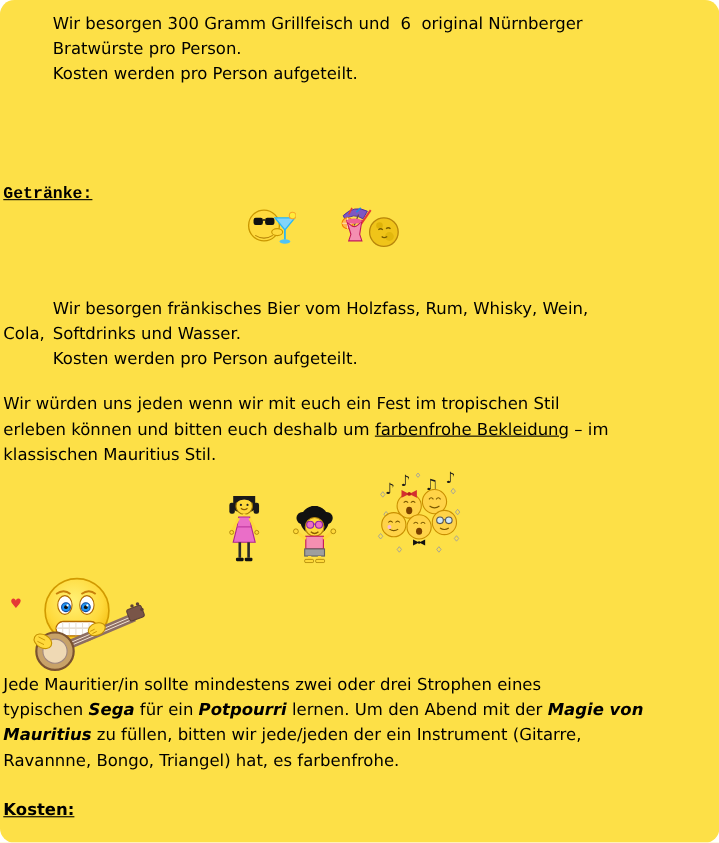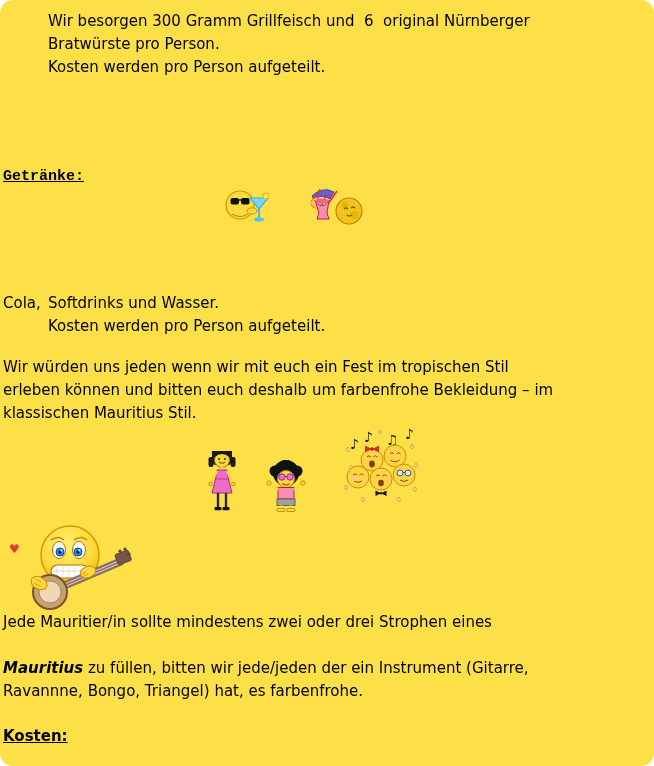--- a/index.html
+++ b/index.html
@@ -15,21 +15,21 @@
   }
   .tline{
     position:absolute;
     white-space:pre;
     line-height:20px;
   }
   .heading{
     font-weight:bold;
     text-decoration:underline;
   }
-  .ul{}
+  .ul{text-decoration:underline;}
   .it{}
   .bi{font-weight:bold;font-style:italic;}
   .icon{position:absolute;}
   .heart{
     position:absolute;
     color:#E53935;
     font-size:12px;
     line-height:12px;
   }
 </style>
@@ -72,20 +72,21 @@
       <ellipse cx="16" cy="15" rx="7" ry="2.4" fill="#F06292"></ellipse>
       <circle cx="43" cy="25" r="13" fill="#F0C419" stroke="#B8860B" stroke-width="1.2"></circle>
       <circle cx="39" cy="19" r="3" fill="#D4A900" opacity="0.65"></circle>
       <circle cx="48" cy="29" r="4" fill="#D4A900" opacity="0.5"></circle>
       <path d="M38 23q2-2 4 0" stroke="#7A5C00" fill="none" stroke-width="1.2"></path>
       <path d="M45 22q2-2 4 0" stroke="#7A5C00" fill="none" stroke-width="1.2"></path>
       <path d="M41 29q2 2 5 0" stroke="#7A5C00" fill="none" stroke-width="1.2"></path>
     </svg>
   </div>
 
+  <div class="tline" style="left:48px;top:270px;">Wir besorgen fränkisches Bier vom Holzfass, Rum, Whisky, Wein,</div>
   <div class="tline" style="left:3px;top:293px;">Cola,</div>
   <div class="tline" style="left:48px;top:293px;">Softdrinks und Wasser.</div>
   <div class="tline" style="left:48px;top:316px;">Kosten werden pro Person aufgeteilt.</div>
 
   <div class="tline" style="left:3px;top:357px;">Wir würden uns jeden wenn wir mit euch ein Fest im tropischen Stil</div>
   <div class="tline" style="left:3px;top:380px;"><span>erleben können und bitten euch deshalb um </span><span class="ul">farbenfrohe Bekleidung</span><span> – </span><span class="it">im</span></div>
   <div class="tline it" style="left:3px;top:403px;">klassischen Mauritius Stil.</div>
 
   <div class="icon" style="left:204px;top:449px;">
     <svg width="36" height="63" viewBox="0 0 36 63">
@@ -221,18 +222,19 @@
       <circle cx="32" cy="71" r="17" fill="#C8A268" stroke="#7A5230" stroke-width="2"></circle>
       <circle cx="32" cy="71" r="11" fill="#EFD9B4" stroke="#A1887F" stroke-width="1"></circle>
       <ellipse cx="70" cy="51" rx="8" ry="5.5" fill="#FFD93B" stroke="#C49000" stroke-width="1" transform="rotate(-21 70 51)"></ellipse>
       <path d="M64 53l4-2M66 55l4-2" stroke="#C49000" stroke-width="0.8" fill="none"></path>
       <ellipse cx="21" cy="62" rx="8.5" ry="6" fill="#FFD93B" stroke="#C49000" stroke-width="1" transform="rotate(28 21 62)"></ellipse>
       <path d="M16 62l6 3M17 58l6 3" stroke="#C49000" stroke-width="0.8" fill="none"></path>
     </svg>
   </div>
 
   <div class="tline" style="left:3px;top:612px;">Jede Mauritier/in sollte mindestens zwei oder drei Strophen eines</div>
+  <div class="tline" style="left:3px;top:635px;"><span>typischen </span><span class="bi">Sega</span><span> für ein </span><span class="bi">Potpourri</span><span> lernen. Um den Abend mit der </span><span class="bi">Magie von</span></div>
   <div class="tline" style="left:3px;top:658px;"><span class="bi">Mauritius</span><span> zu füllen, bitten wir jede/jeden der ein Instrument (</span><span class="it">Gitarre,</span></div>
   <div class="tline" style="left:3px;top:681px;"><span class="it">Ravannne, Bongo, Triangel</span><span>) hat, es farbenfrohe.</span></div>
 
   <div class="tline heading" style="left:3px;top:726px;">Kosten:</div>
 
 </div>
 
 </body></html>

